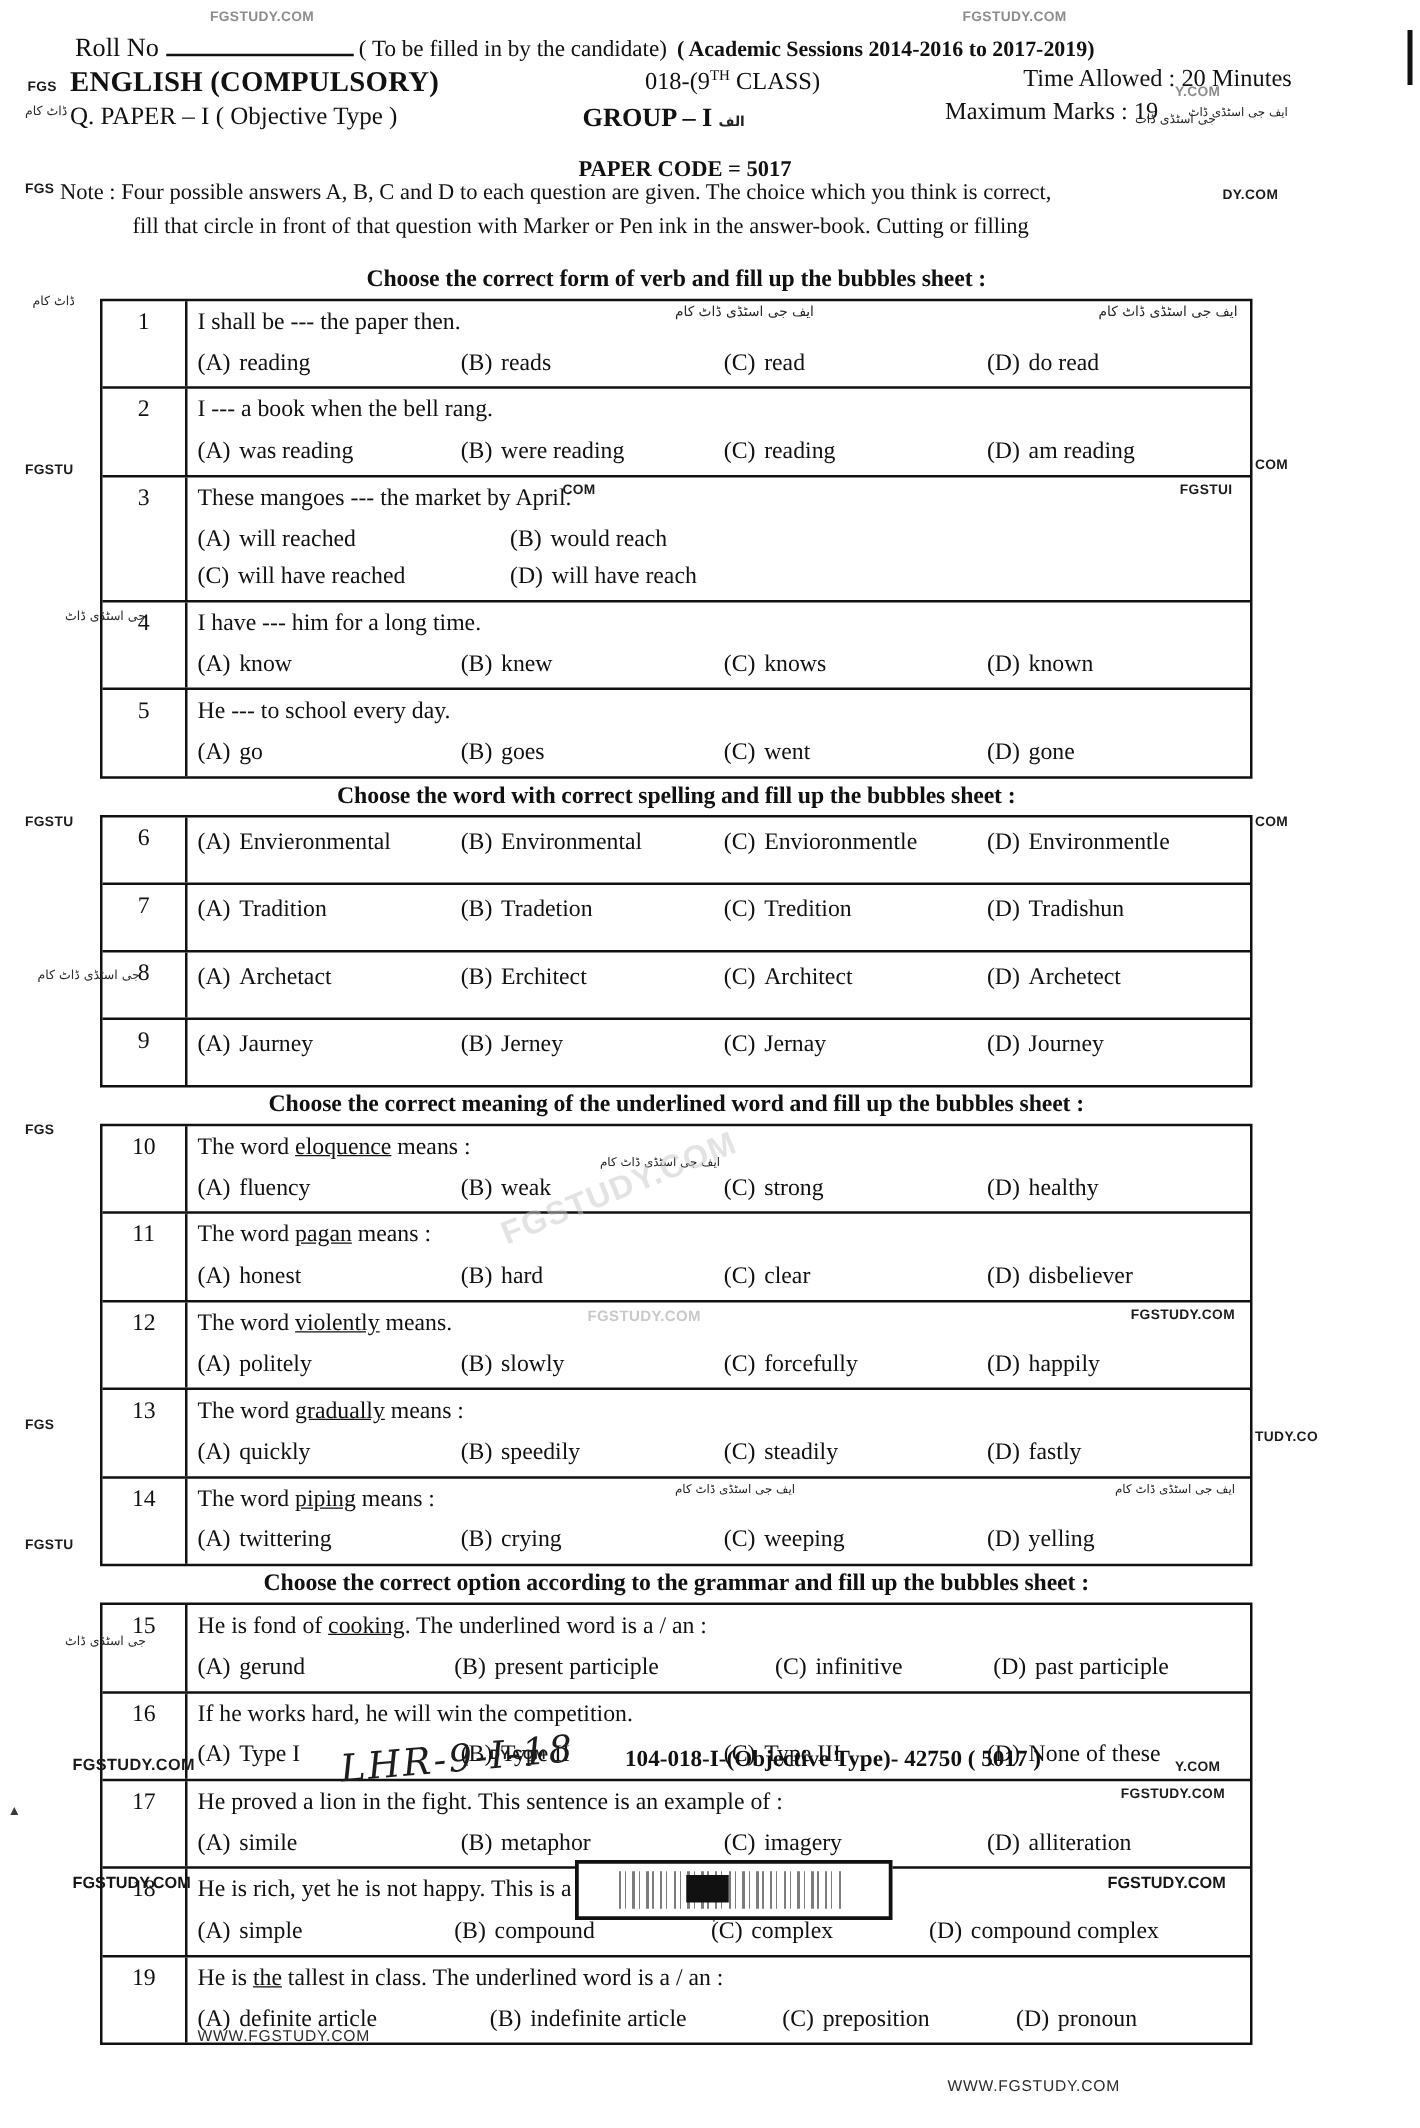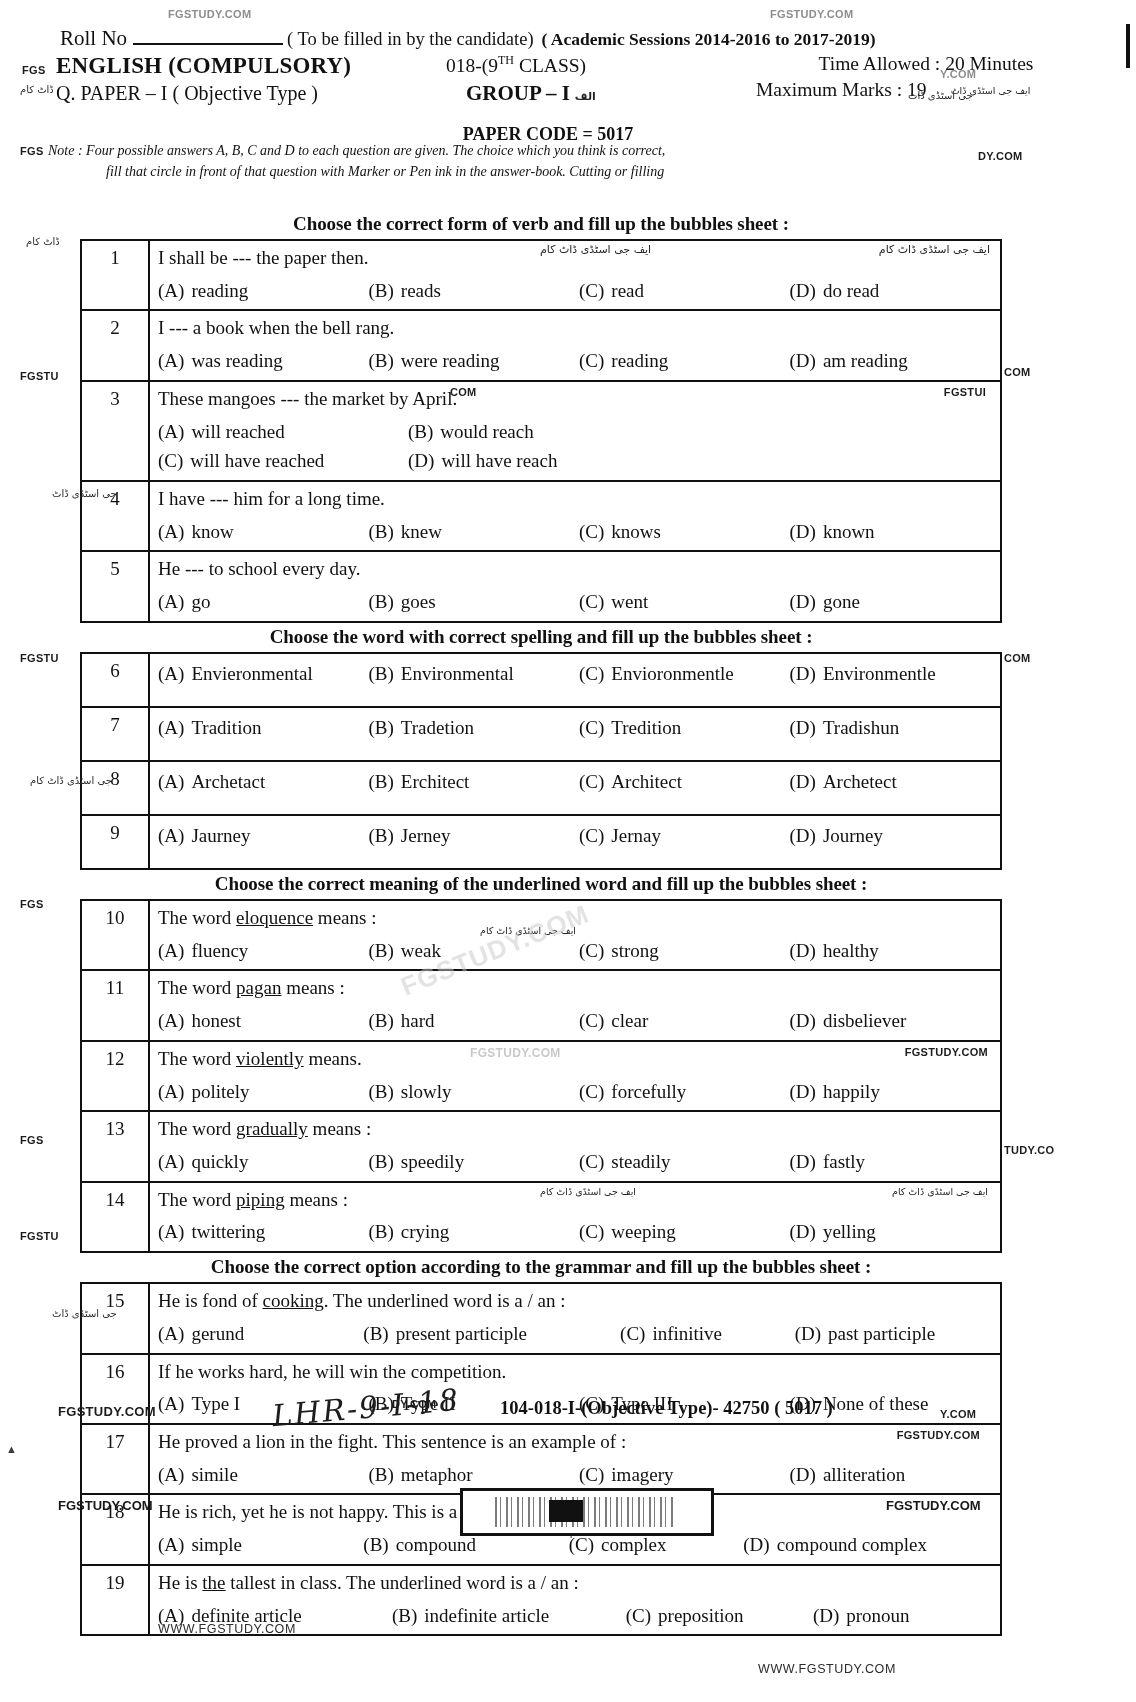--- a/index.html
+++ b/index.html
@@ -84,21 +84,21 @@
     font-size: 23px;
     font-weight: bold;
     letter-spacing: .2px;
   }
   .qpaper {
     font-size: 20px;
     margin-top: 3px;
   }
   .classline {
     font-size: 19.5px;
-    text-align: left;
+    text-align: center;
     padding-left: 20px;
   }
   .classline sup { font-size: 12px; }
   .groupline {
     font-size: 21px;
     font-weight: bold;
     margin-top: 4px;
     padding-left: 40px;
     display: flex;
     align-items: baseline;
@@ -124,23 +124,22 @@
     margin-top: 18px;
     margin-left: -40px;
   }
 
   
   .note {
     position: absolute;
     top: 140px;
     left: 48px;
     right: 40px;
-    font-size: 14px;
+    font-size: 18px;
     line-height: 1.5;
-    font-style: italic;
   }
   .note-lbl { font-weight: normal; }
   .note-body { display: inline; }
   .note-l2, .note-l3 { margin-left: 58px; }
 
   
   .sec-head {
     font-size: 19px;
     font-weight: bold;
     text-align: center;

